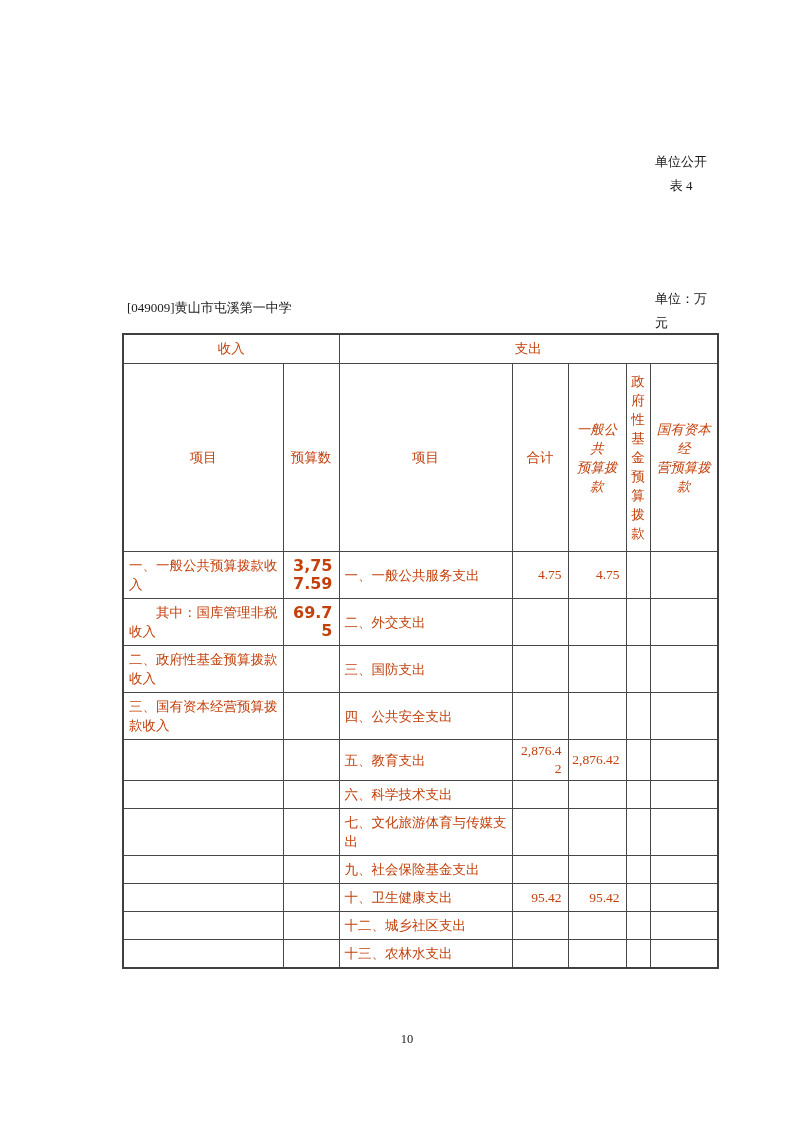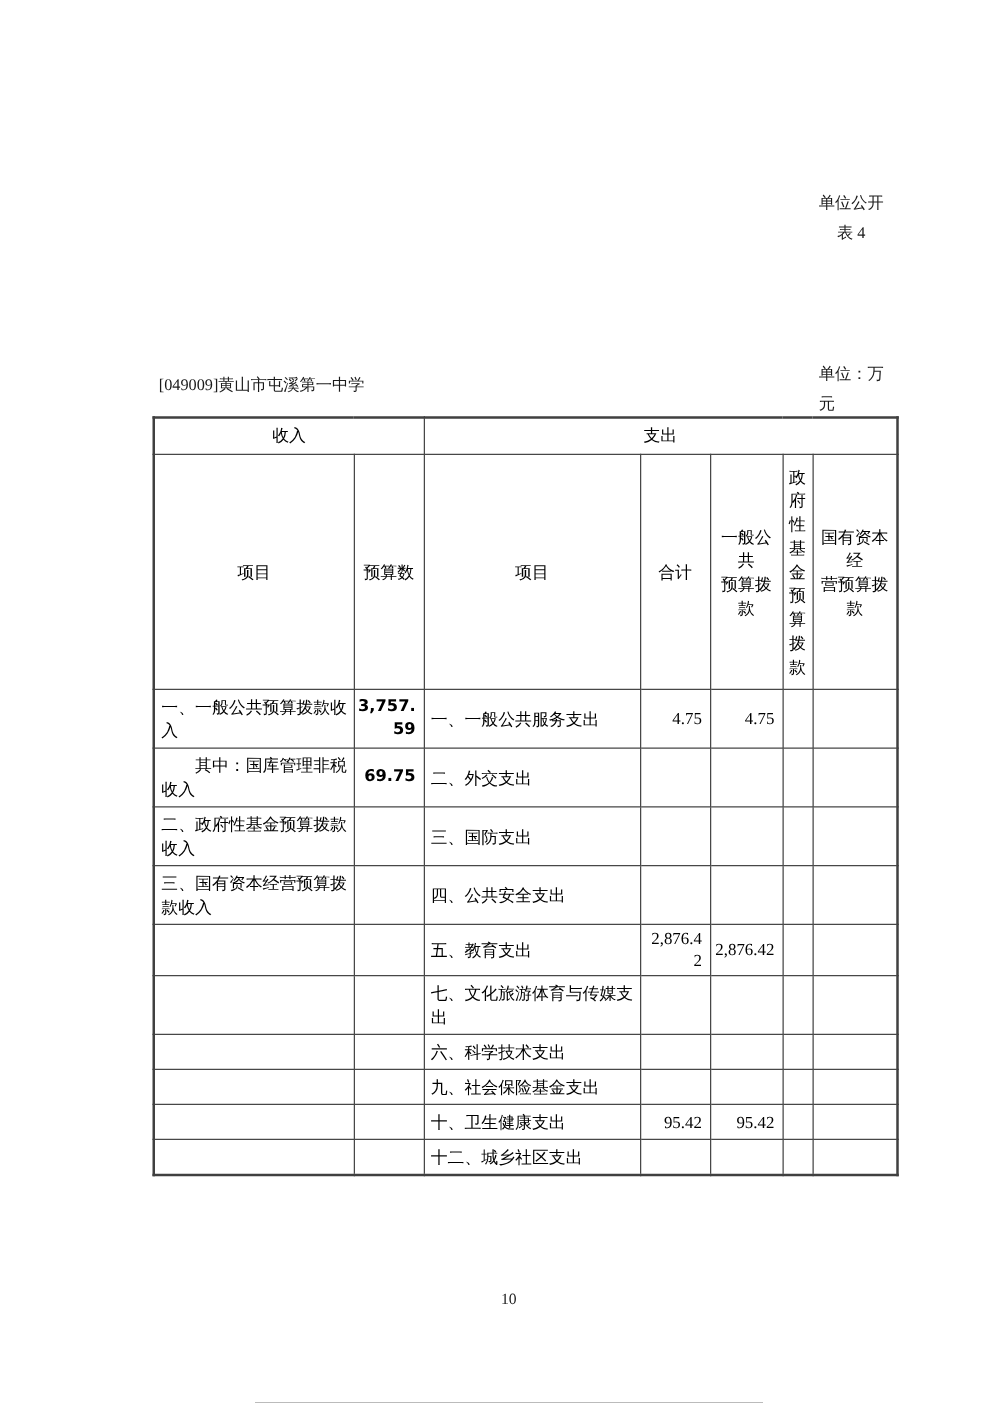--- a/index.html
+++ b/index.html
@@ -50,41 +50,41 @@
     word-break: break-all;
   }
   table.budget {
     position: absolute;
     top: 333px;
     left: 122px;
     width: 595px;
     border-collapse: collapse;
     table-layout: fixed;
     font-size: 13.5px;
-    color: #000000;
+    color: #c2410c;
   }
   table.budget { border: 2px solid #404040; }
   table.budget td {
     border: 1px solid #474747;
     vertical-align: middle;
     overflow: hidden;
   }
   tr.sect-row td {
     height: 28px;
     text-align: center;
     padding: 0;
   }
   tr.head-row td {
     height: 185px;
     text-align: center;
     padding: 1px;
     line-height: 19px;
     margin-left: 48px;
   }
-  td.prelines { white-space: pre-line; }
+  td.prelines { white-space: pre-line; font-style: italic; }
   td.vert {
     word-break: break-all;
     line-height: 20px;
     padding: 0;
     text-align: center;
   }
   td.label {
     text-align: left;
     padding: 4px 2px 4px 5px;
     line-height: 19px;
@@ -93,21 +93,21 @@
   td.num {
     text-align: right;
     padding: 2px 6px 2px 2px;
     line-height: 18px;
     word-break: break-all;
     white-space: normal;
   }
   td.num.sansbold {
     font-family: "DejaVu Sans", sans-serif;
     font-weight: bold;
-    font-size: 13px;
+    font-size: 16px;
   }
   .pagenum {
     position: absolute;
     top: 1032px;
     left: 122px;
     width: 570px;
     text-align: center;
     font-size: 12.5px;
   }
 </style>
@@ -199,30 +199,30 @@
     <td class="num sansbold"></td>
     <td class="label">五、教育支出</td>
     <td class="num">2,876.42</td>
     <td class="num">2,876.42</td>
     <td class="num"></td>
     <td class="num"></td>
   </tr>
         <tr>
     <td class="label"></td>
     <td class="num sansbold"></td>
+    <td class="label">六、科学技术支出</td>
+    <td class="num"></td>
+    <td class="num"></td>
+    <td class="num"></td>
+    <td class="num"></td>
+  </tr>
+        <tr>
+    <td class="label"></td>
+    <td class="num sansbold"></td>
     <td class="label">七、文化旅游体育与传媒支出</td>
-    <td class="num"></td>
-    <td class="num"></td>
-    <td class="num"></td>
-    <td class="num"></td>
-  </tr>
-        <tr>
-    <td class="label"></td>
-    <td class="num sansbold"></td>
-    <td class="label">六、科学技术支出</td>
     <td class="num"></td>
     <td class="num"></td>
     <td class="num"></td>
     <td class="num"></td>
   </tr>
         <tr>
     <td class="label"></td>
     <td class="num sansbold"></td>
     <td class="label">九、社会保险基金支出</td>
     <td class="num"></td>
@@ -241,18 +241,27 @@
   </tr>
         <tr>
     <td class="label"></td>
     <td class="num sansbold"></td>
     <td class="label">十二、城乡社区支出</td>
     <td class="num"></td>
     <td class="num"></td>
     <td class="num"></td>
     <td class="num"></td>
   </tr>
+        <tr>
+    <td class="label"></td>
+    <td class="num sansbold"></td>
+    <td class="label">十三、农林水支出</td>
+    <td class="num"></td>
+    <td class="num"></td>
+    <td class="num"></td>
+    <td class="num"></td>
+  </tr>
       </tbody>
   </table>
 
   <div class="pagenum">10</div>
 
 </div>
 
 </body></html>

